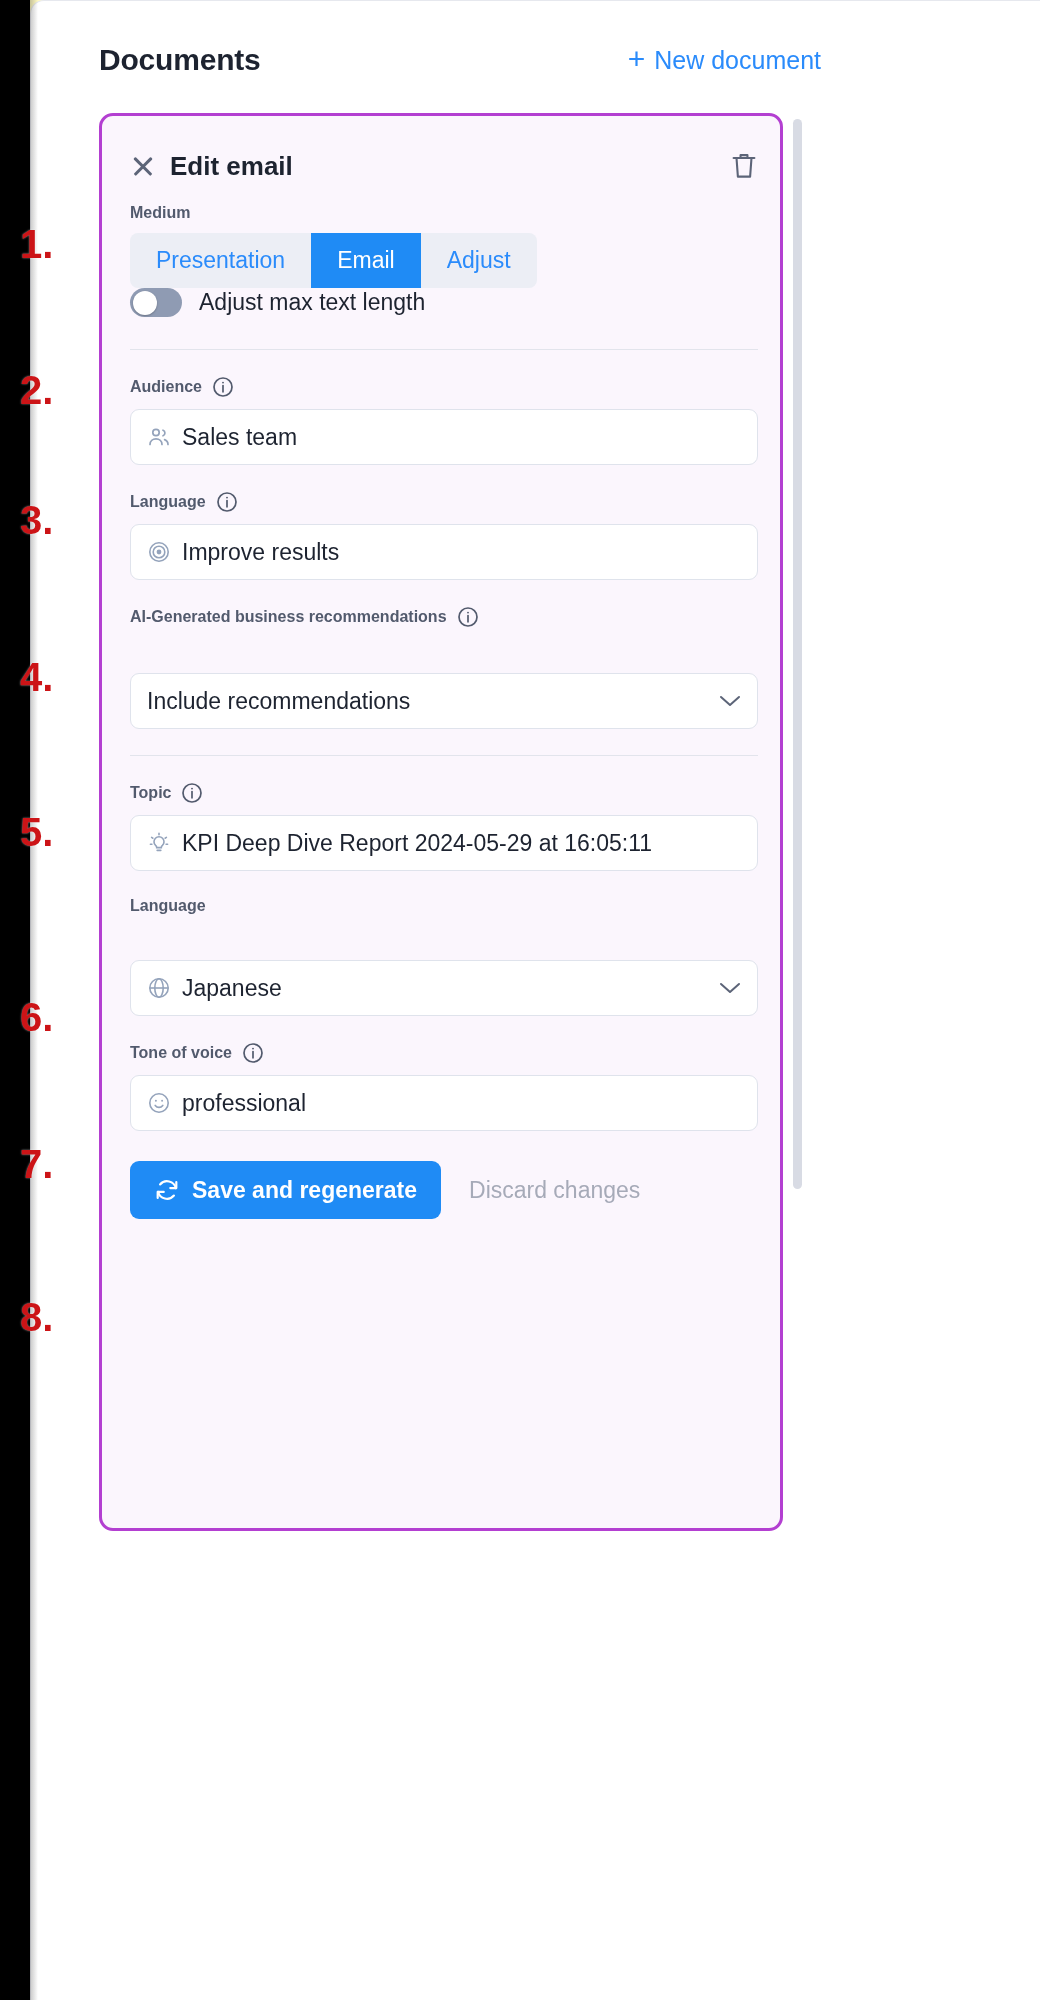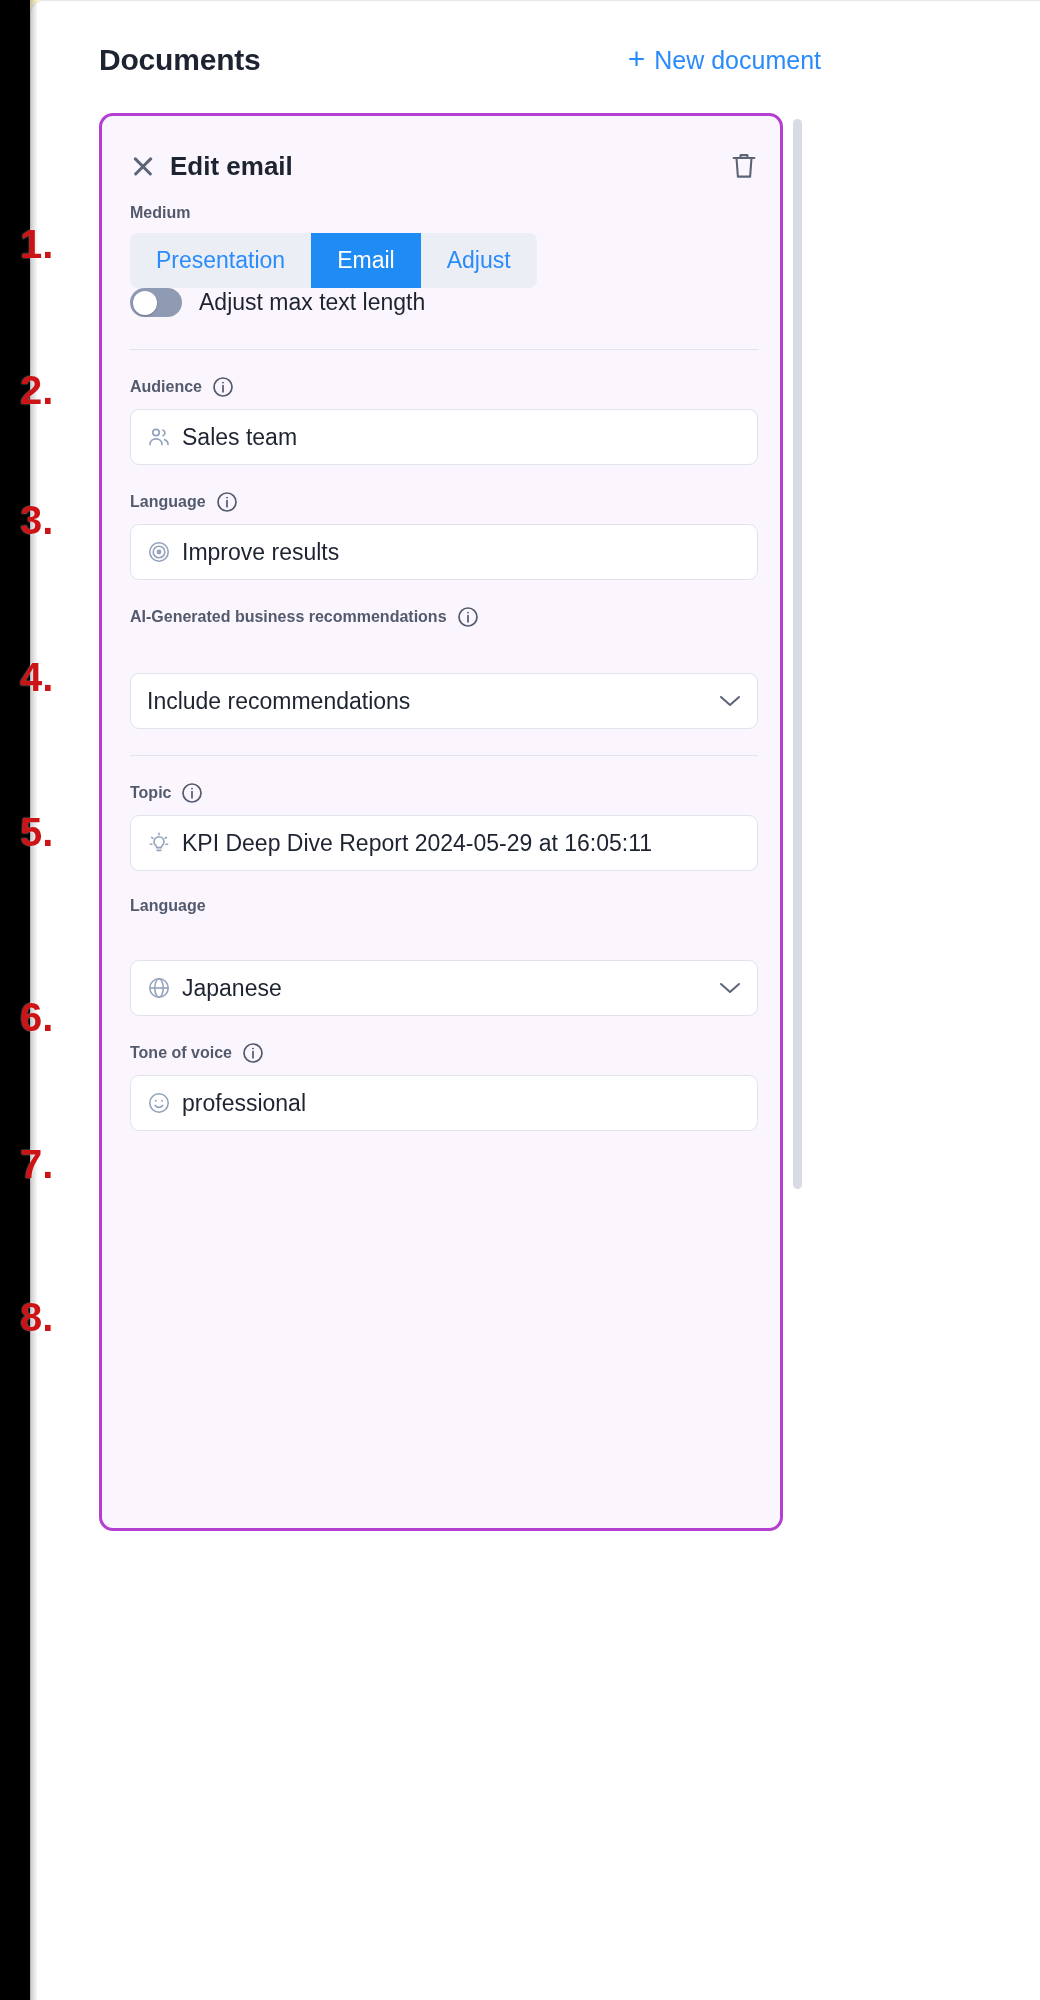--- a/index.html
+++ b/index.html
@@ -365,20 +365,34 @@
                 <circle cx="8.9" cy="9.8" r="0.95" fill="#94a3bb" stroke="none"></circle>
                 <circle cx="15.1" cy="9.8" r="0.95" fill="#94a3bb" stroke="none"></circle>
                 <path d="M8.2 14.4c1 1.3 2.3 2 3.8 2s2.8-.7 3.8-2"></path>
               </svg>
             </span>
             <span class="input-text">professional</span>
           </div>
         </div>
 
         
+        <div class="actions">
+          <button class="btn-primary">
+            <span class="icon-s">
+              <svg width="26" height="26" viewBox="0 0 24 24" fill="none" stroke="#ffffff" stroke-width="2" stroke-linecap="round" stroke-linejoin="round">
+                <path d="M20.2 10.4A8.4 8.4 0 0 0 5.6 6.9"></path>
+                <path d="M3.8 13.6A8.4 8.4 0 0 0 18.4 17.1"></path>
+                <path d="M20.6 4.6v5.6h-5.6"></path>
+                <path d="M3.4 19.4v-5.6H9"></path>
+              </svg>
+            </span>
+            <span>Save and regenerate</span>
+          </button>
+          <button class="btn-ghost">Discard changes</button>
+        </div>
 
       </div>
     </div>
 
     <div class="scroll-track"></div>
   </div>
 
   <div class="left-rail"></div>
   <div class="rail-shadow"></div>
 

